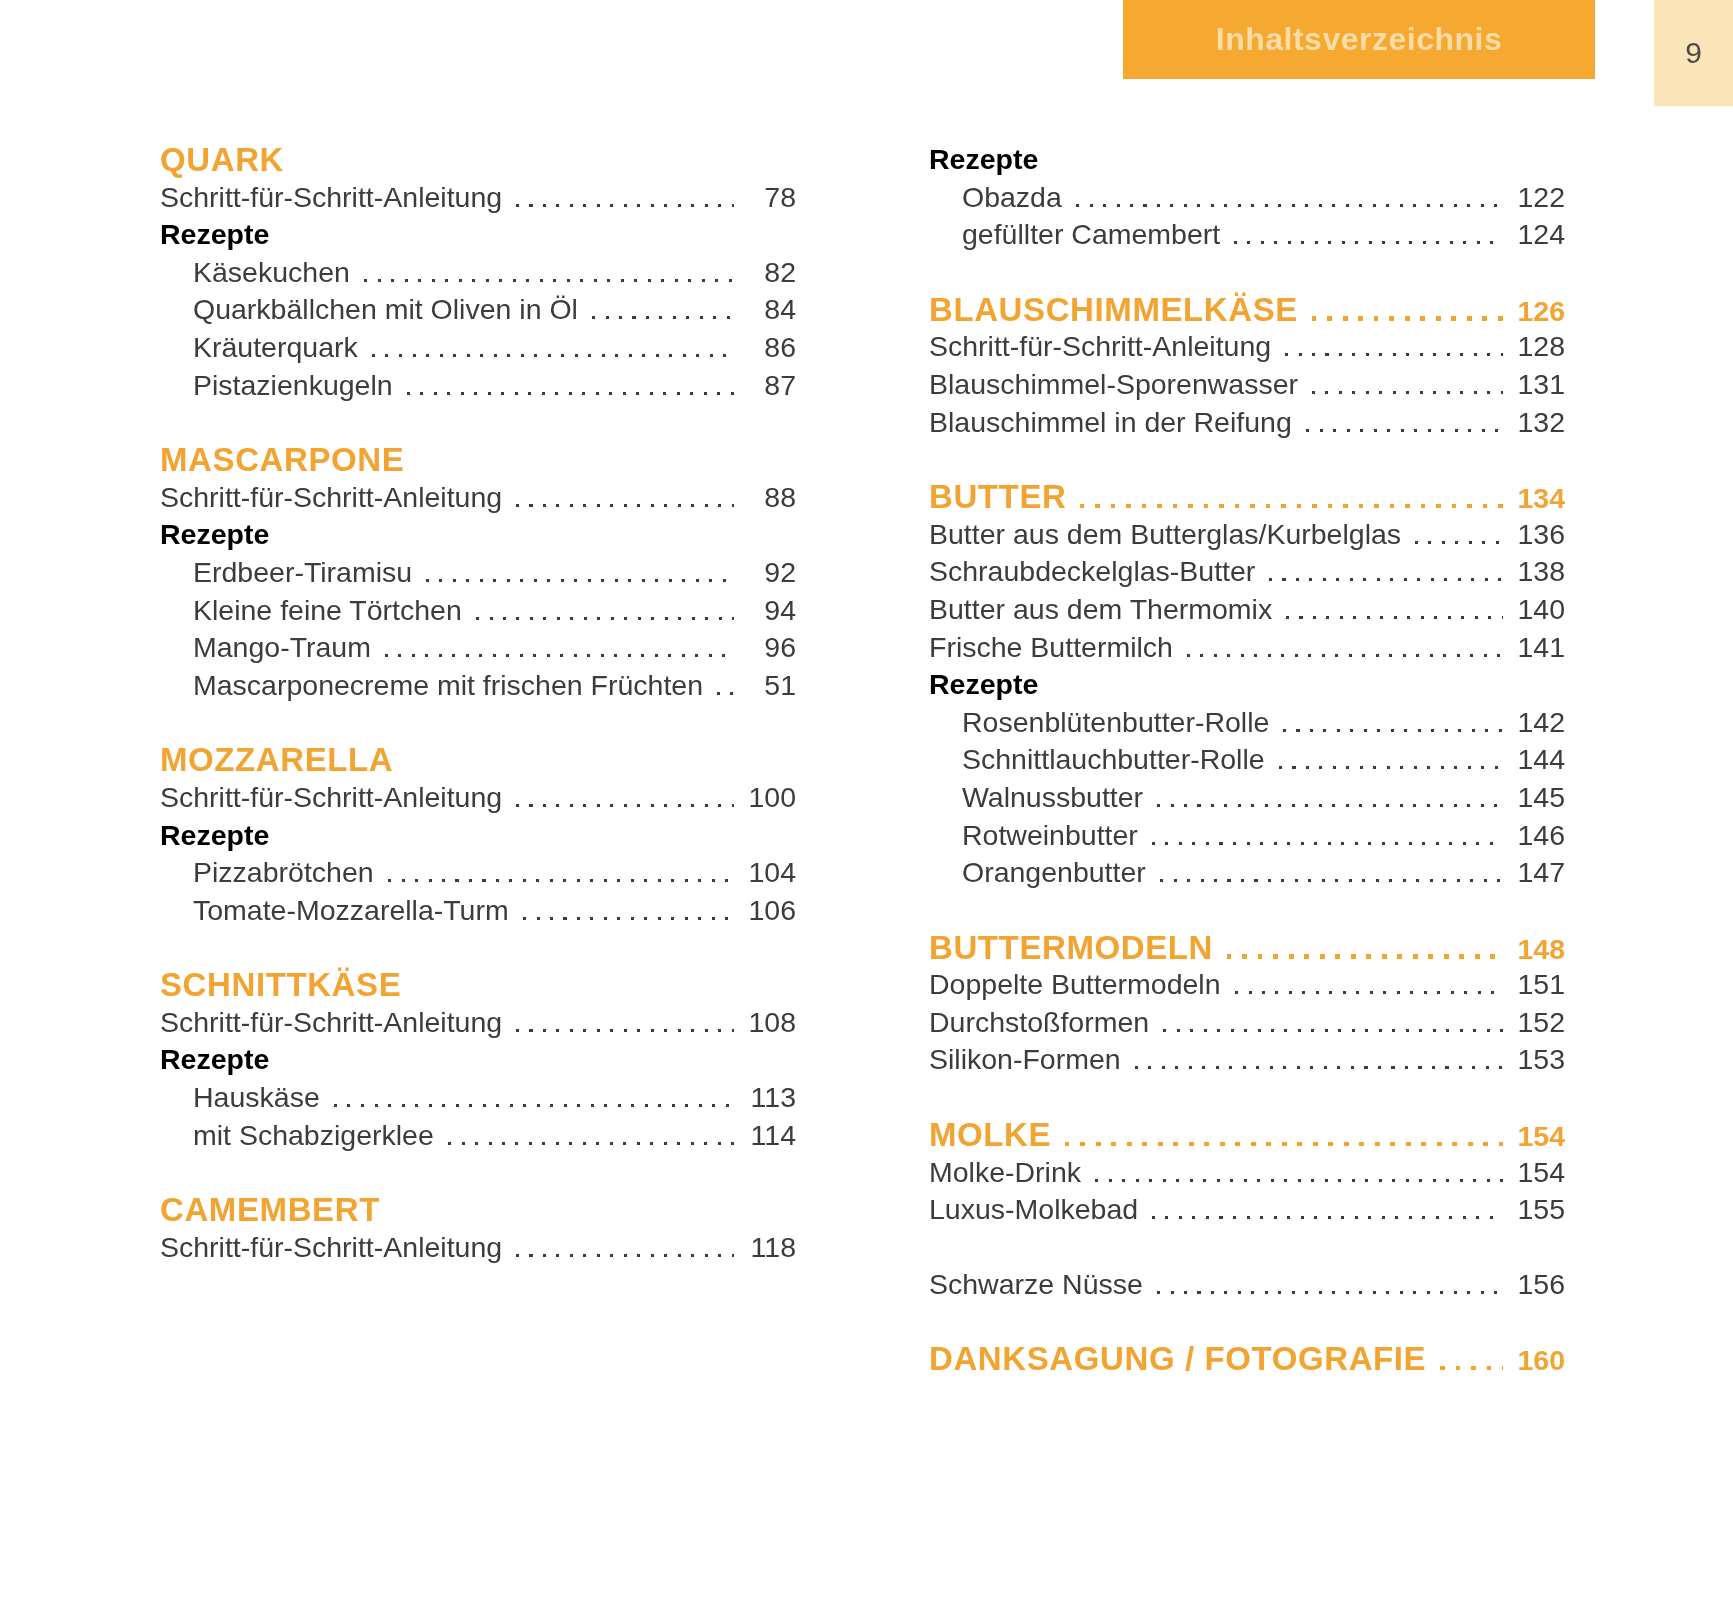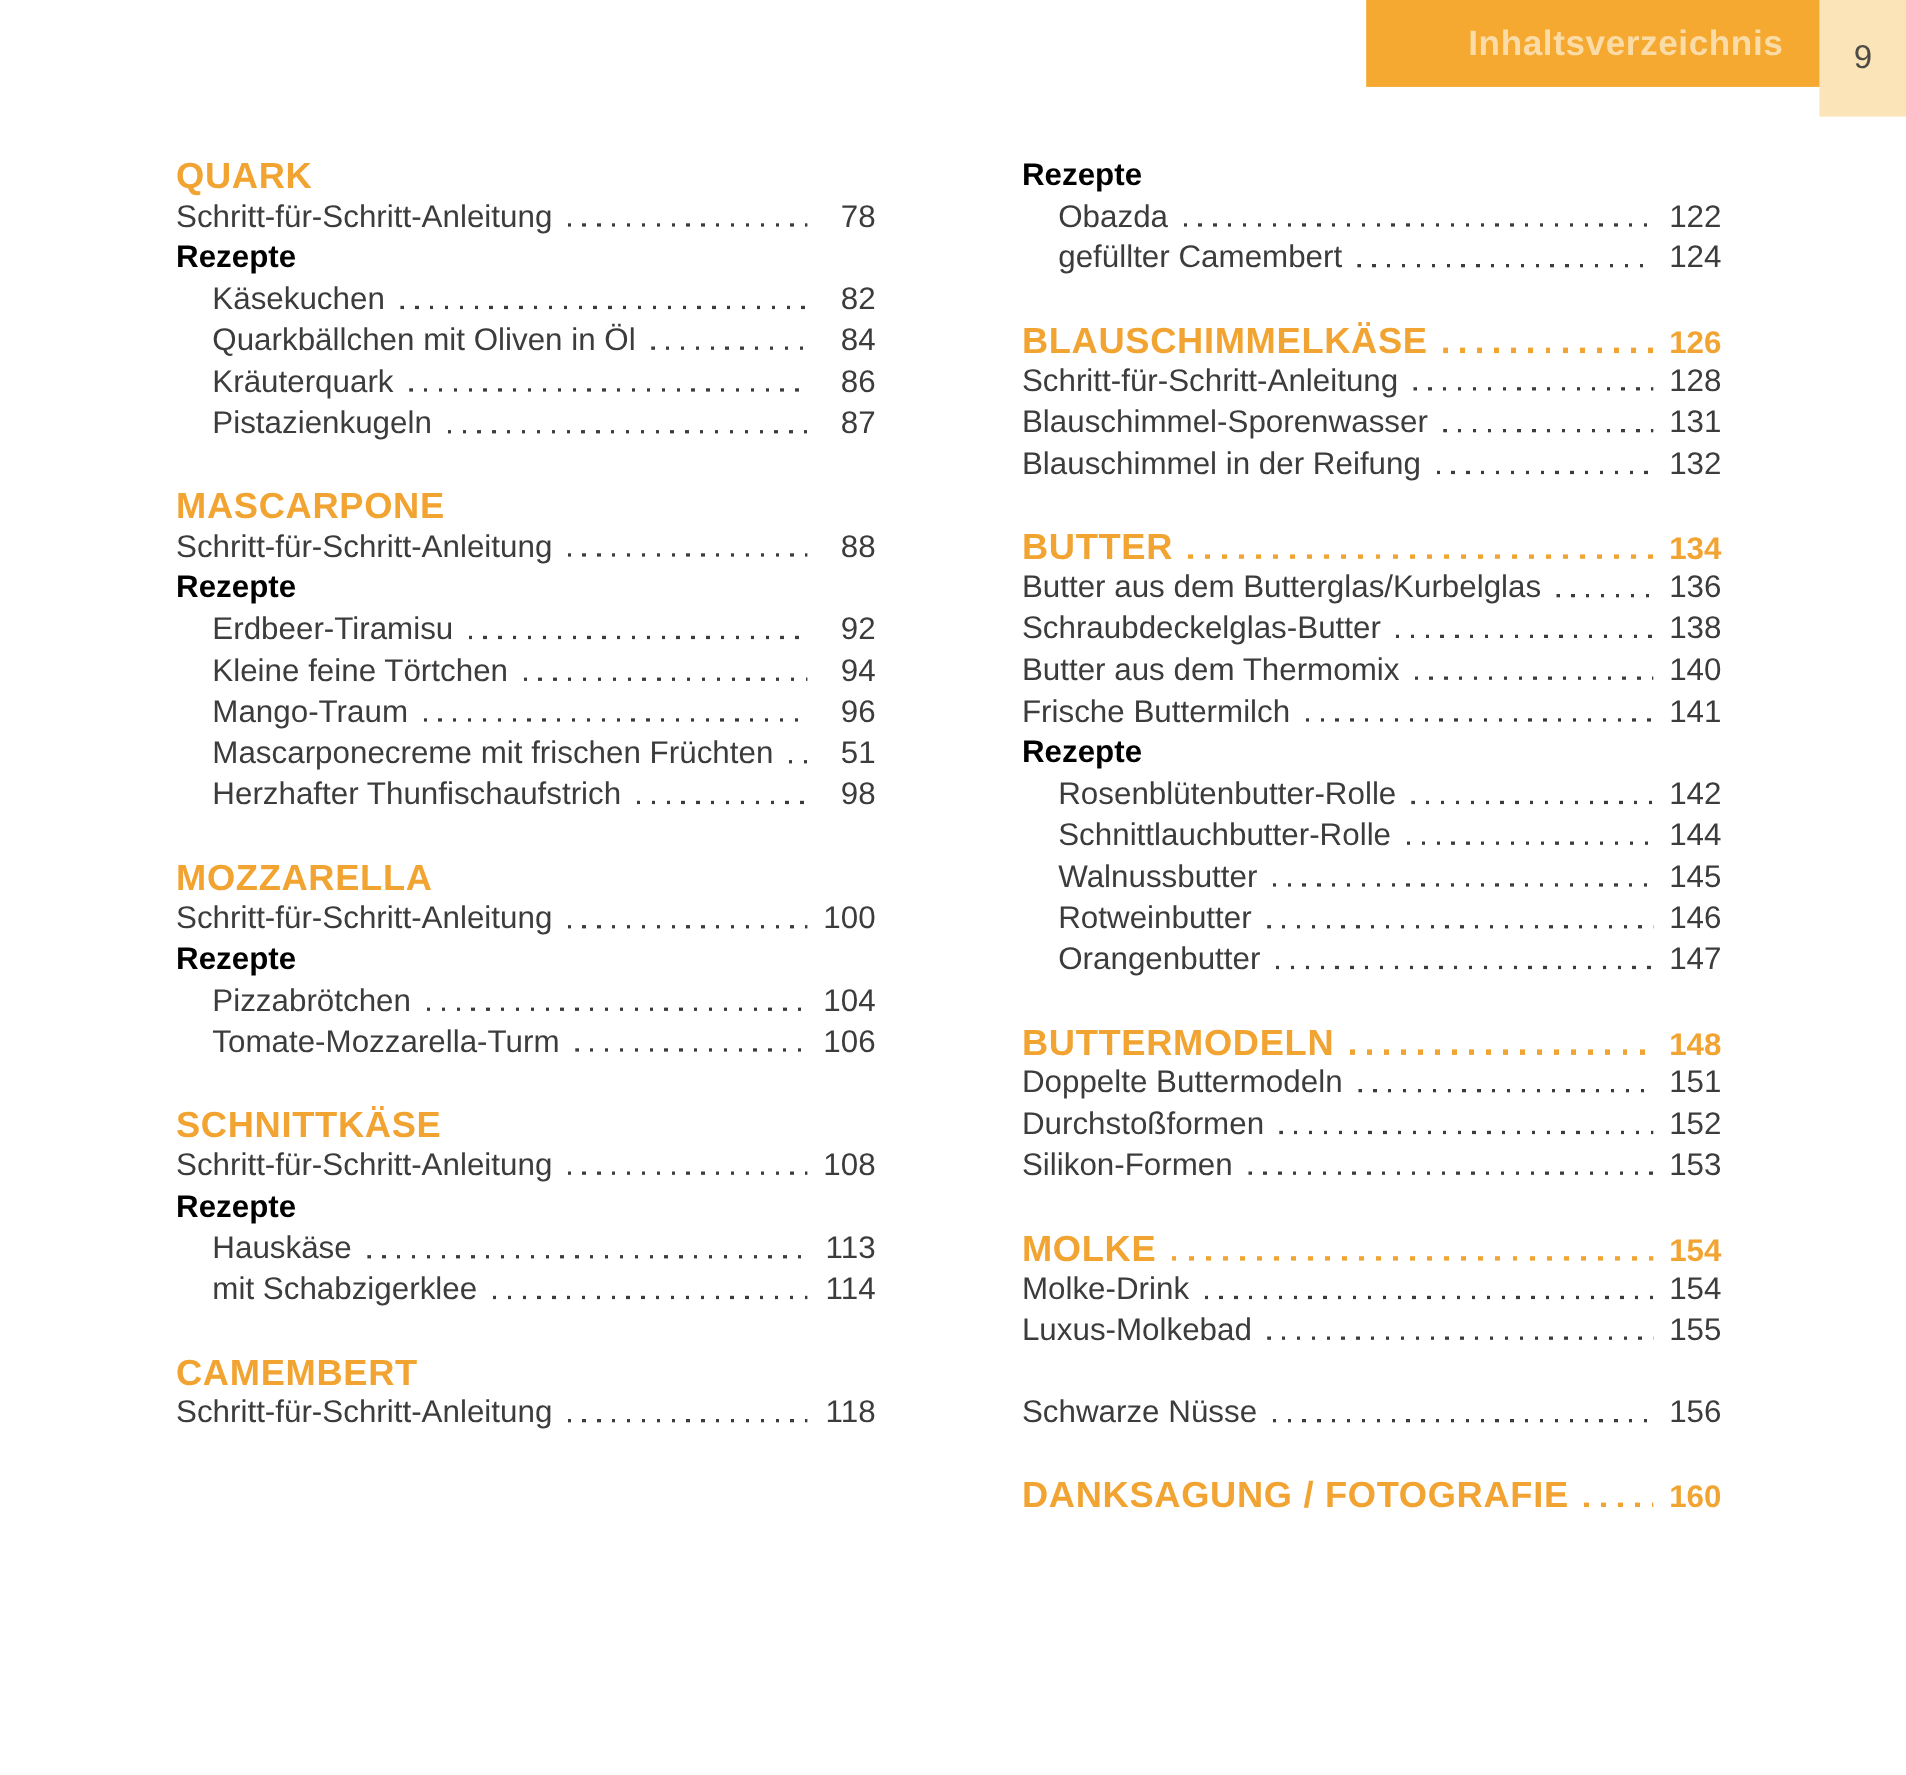--- a/index.html
+++ b/index.html
@@ -8,21 +8,21 @@
     width: 1733px; height: 1614px;
     background: #FFFFFF;
     font-family: "Liberation Sans", sans-serif;
     color: #3C3C3C;
     position: relative;
     overflow: hidden;
   }
 
   
   .header-bar {
-    position: absolute; left: 1242px; top: 0;
+    position: absolute; left: 1123px; top: 0;
     width: 472px; height: 79px;
     background: #F5A931;
     display: flex; align-items: center; justify-content: center;
   }
   .header-title {
     font-size: 32px; font-weight: bold;
     color: #FBDCA6; letter-spacing: 0.5px;
   }
   .folio-block {
     position: absolute; left: 1654px; top: 0;
@@ -132,25 +132,20 @@
       <div class="toc-row entry-row indent">
         <div class="label">Mango-Traum</div>
         <div class="leader"></div>
         <div class="pagenum">96</div>
       </div>
       <div class="toc-row entry-row indent">
         <div class="label">Mascarponecreme mit frischen Früchten</div>
         <div class="leader"></div>
         <div class="pagenum">51</div>
       </div>
-      <div class="toc-row entry-row indent">
-        <div class="label">Herzhafter Thunfischaufstrich</div>
-        <div class="leader"></div>
-        <div class="pagenum">98</div>
-      </div>
     </div>
     <div class="toc-section">
       <div class="toc-row heading-row">
         <div class="label heading-label">MOZZARELLA</div>
       </div>
       <div class="toc-row entry-row">
         <div class="label">Schritt-für-Schritt-Anleitung</div>
         <div class="leader"></div>
         <div class="pagenum">100</div>
       </div>

